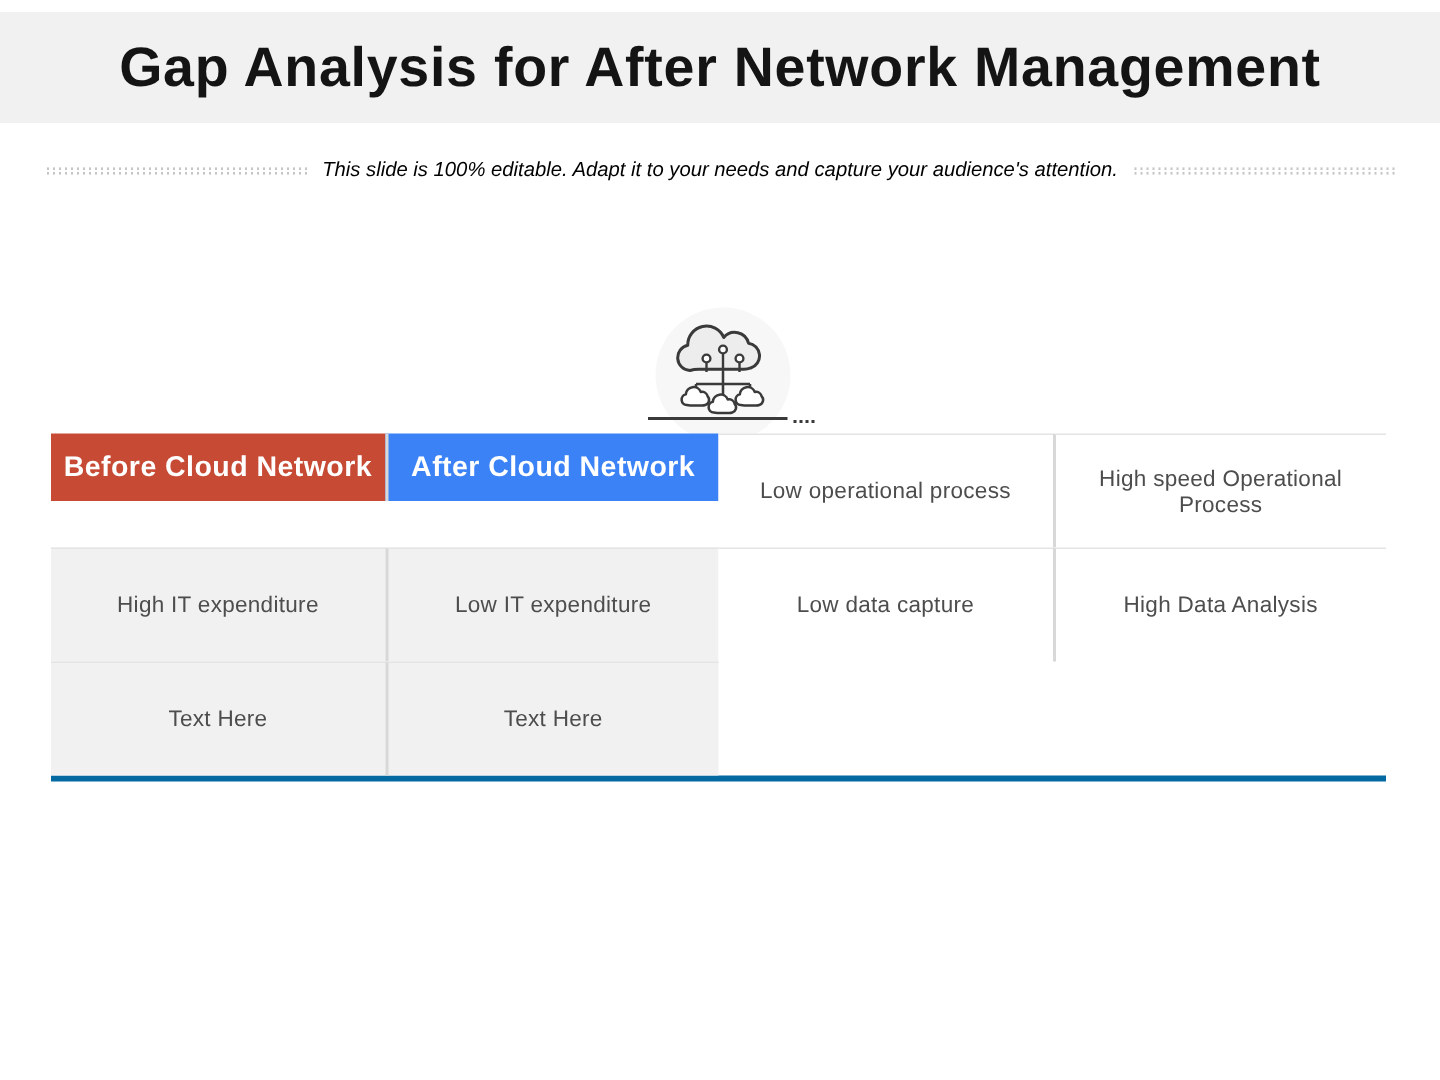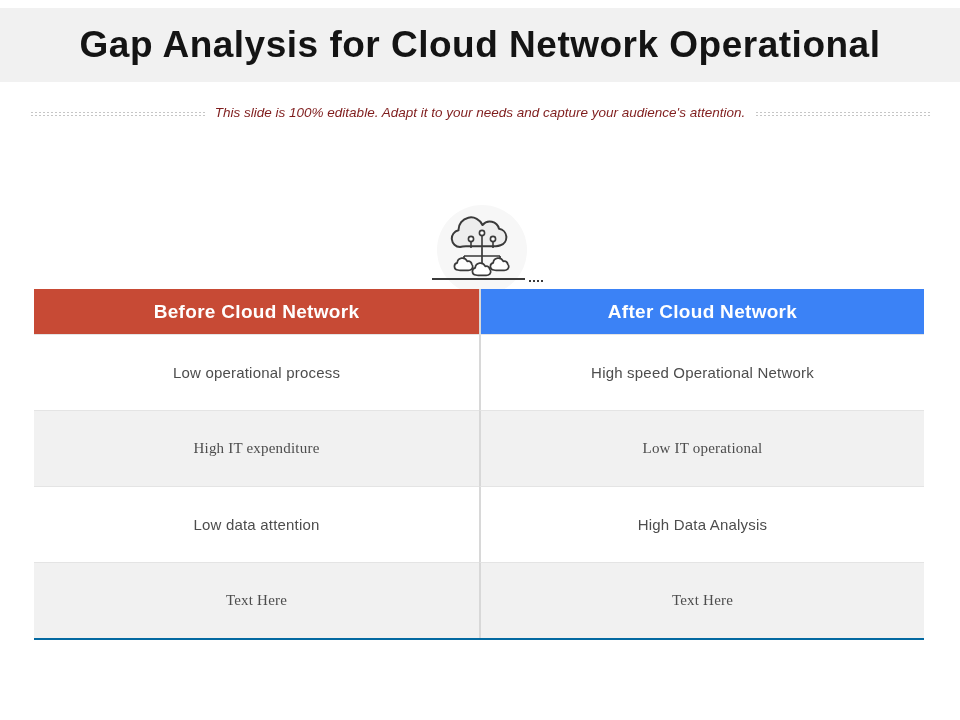--- a/index.html
+++ b/index.html
@@ -11,52 +11,52 @@
   .title-band { position:absolute; top:8px; left:0; width:960px; height:74px;
                 background:#f1f1f1; display:flex; align-items:center; justify-content:center; }
   .title { font-size:37px; font-weight:bold; color:#141414; letter-spacing:0.5px; }
 
   
   .subtitle-row { position:absolute; top:102px; left:30px; width:900px; height:20px;
                   display:flex; align-items:center; }
   .dots { flex:1; height:6px; margin-top:4px;
           background-image: radial-gradient(#c6c6c6 0.9px, transparent 1px);
           background-size:4px 3px; }
-  .subtitle { font-style:italic; font-size:13.5px; color:#7f1d1d; white-space:nowrap;
+  .subtitle { font-style:italic; font-size:13.5px; color:#000000; white-space:nowrap;
               padding:0 10px; }
 
   
   .icon-bg { position:absolute; left:437px; top:205px; width:90px; height:90px;
              border-radius:50%; background:#f7f7f7; }
   .icon-wrap { position:absolute; left:442px; top:216px; width:80px; height:62px; }
   .icon-underline { position:absolute; left:432px; top:278px; width:93px; height:2px;
                     background:#3a3a3a; }
   .icon-underline-dashes { position:absolute; left:529px; top:280px; width:14px; height:0;
                     border-top:2px dotted #3a3a3a; }
 
   
   .gap-table { position:absolute; left:34px; top:289px; width:890px;
-               display:grid; grid-template-columns:1fr 1fr;
-               border-bottom:2px solid #0369a1; }
+               display:grid; grid-template-columns:1fr 1fr 1fr 1fr;
+               border-bottom:4px solid #0369a1; }
   .cell { display:flex; align-items:center; justify-content:center; text-align:center; }
   .cell.right { border-left:2px solid #d8d8d8; }
   .header-cell { height:45px; color:#ffffff; font-weight:bold; font-size:19px;
                  letter-spacing:0.3px; }
   .data-cell { height:76px; font-size:15px; color:#4d4d4d; letter-spacing:0.2px;
                border-top:1px solid #e4e4e4; }
-  .row-alt { background:#f1f1f1;font-family:Liberation Serif, serif; }
+  .row-alt { background:#f1f1f1; }
   .row-plain { background:#ffffff; }
 </style>
 </head>
 <body>
 
 <div class="slide">
 
   <div class="title-band">
-    <div class="title">Gap Analysis for Cloud Network Operational</div>
+    <div class="title">Gap Analysis for After Network Management</div>
   </div>
 
   <div class="subtitle-row">
     <div class="dots"></div>
     <div class="subtitle">This slide is 100% editable. Adapt it to your needs and capture your audience's attention.</div>
     <div class="dots"></div>
   </div>
 
   <div class="icon-bg"></div>
   <div class="icon-wrap">
@@ -82,25 +82,25 @@
     </svg>
   </div>
   <div class="icon-underline"></div>
   <div class="icon-underline-dashes"></div>
 
   <div class="gap-table">
     <div class="cell header-cell left" style="background: rgb(199, 74, 53);">Before Cloud Network</div>
     <div class="cell header-cell right" style="background: #3b82f6;">After Cloud Network</div>
 
     <div class="cell data-cell row-plain left">Low operational process</div>
-    <div class="cell data-cell row-plain right">High speed Operational Network</div>
+    <div class="cell data-cell row-plain right">High speed Operational Process</div>
 
     <div class="cell data-cell row-alt left">High IT expenditure</div>
-    <div class="cell data-cell row-alt right">Low IT operational</div>
+    <div class="cell data-cell row-alt right">Low IT expenditure</div>
 
-    <div class="cell data-cell row-plain left">Low data attention</div>
+    <div class="cell data-cell row-plain left">Low data capture</div>
     <div class="cell data-cell row-plain right">High Data Analysis</div>
 
     <div class="cell data-cell row-alt left">Text Here</div>
     <div class="cell data-cell row-alt right">Text Here</div>
   </div>
 
 </div>
 
 </body></html>

